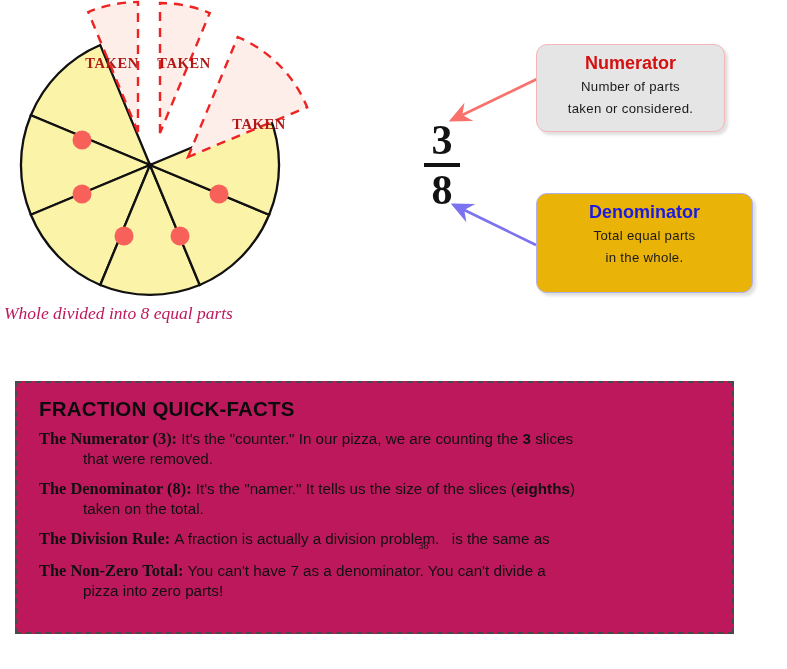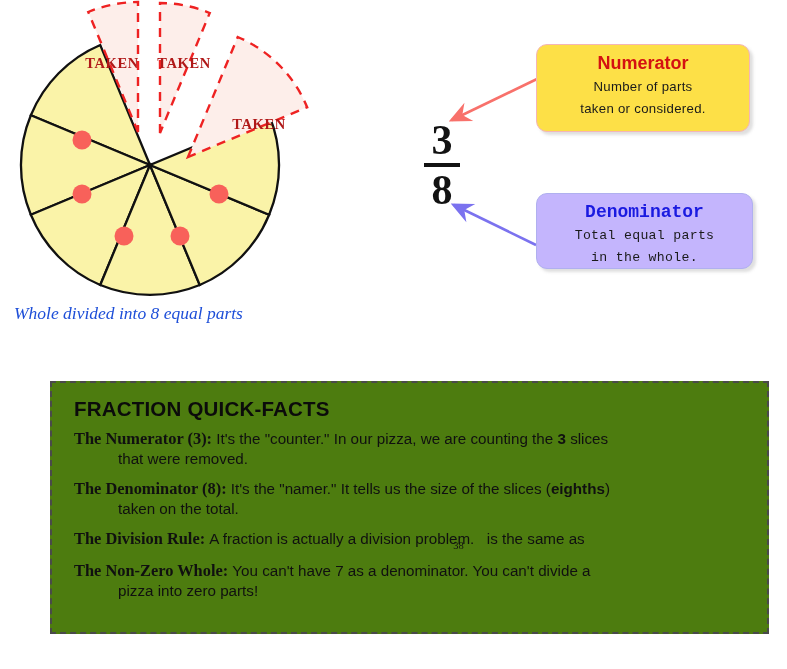--- a/index.html
+++ b/index.html
@@ -31,26 +31,26 @@
   }
   .taken-label {
     font-family: "Liberation Serif", serif;
     font-size: 14.5px;
     font-weight: 700;
     letter-spacing: 0.6px;
     fill: #b01818;
   }
   #pizza-caption {
     position: absolute;
-    left: 14px;
+    left: 4px;
     top: 303px;
     font-family: "Liberation Serif", serif;
     font-style: italic;
     font-size: 17.5px;
-    color: #1d4ed8;
+    color: #be185d;
     white-space: nowrap;
   }
 
   
   #fraction-area {
     position: absolute;
     left: 400px;
     top: 0;
     width: 387px;
     height: 345px;
@@ -79,59 +79,58 @@
   .callout {
     position: absolute;
     border-radius: 11px;
     box-sizing: border-box;
     text-align: center;
     padding: 7px 10px 9px 10px;
   }
   #callout-numerator {
     left: 136px;
     top: 44px;
-    width: 214px;
+    width: 189px;
     height: 88px;
-    background: #fde047;
+    background: #e5e5e5;
     border: 1.6px solid #f4b6b6;
     box-shadow: 3px 3px 3px rgba(150,150,150,0.30);
   }
   #callout-denominator {
     left: 136px;
     top: 193px;
     width: 217px;
-    height: 76px;
-    background: #c4b5fd;
+    height: 100px;
+    background: #eab308;
     border: 1.6px solid #b0b0ef;
     box-shadow: 3px 3px 3px rgba(150,150,150,0.30);
-    font-family: Liberation Mono, monospace;
   }
   .callout-title {
     font-size: 18px;
     font-weight: 700;
     line-height: 1.32;
   }
   #callout-numerator .callout-title { color: #d41111; }
   #callout-denominator .callout-title { color: #1a1ae0; }
   .callout-line {
     font-size: 13.2px;
     color: #1a1a1a;
     line-height: 1.72;
     letter-spacing: 0.3px;
   }
 
   
   #quick-facts {
     position: absolute;
-    left: 50px;
+    left: 15px;
     top: 381px;
     width: 719px;
     height: 253px;
     box-sizing: border-box;
-    background: #4d7c0f;
+    background: #be185d;
     border: 2px dashed #4a4a4a;
     padding: 14px 22px 10px 22px;
   }
   #quick-facts-title {
     font-size: 20.5px;
     font-weight: 700;
     color: #0b0b0b;
     letter-spacing: 0.2px;
     margin-bottom: 7px;
   }
@@ -276,18 +275,18 @@
 
   <div class="fact">
     <span class="fact-body">
       <span class="fact-term">The Division Rule:</span>
       <span class="fact-sans">A fraction is actually a division problem. </span><span class="inline-frac"><span>3</span><span class="ifr-bar"></span><span>8</span></span><span class="fact-sans"> is the same as</span>
     </span>
   </div>
 
   <div class="fact">
     <span class="fact-body">
-      <span class="fact-term">The Non-Zero Whole:</span>
+      <span class="fact-term">The Non-Zero Total:</span>
       <span class="fact-sans">You can't have 7 as a denominator.  You can't divide a</span>
     </span>
     <span class="fact-cont fact-sans">pizza into zero parts!</span>
   </div>
 </div>
 
 </body></html>

